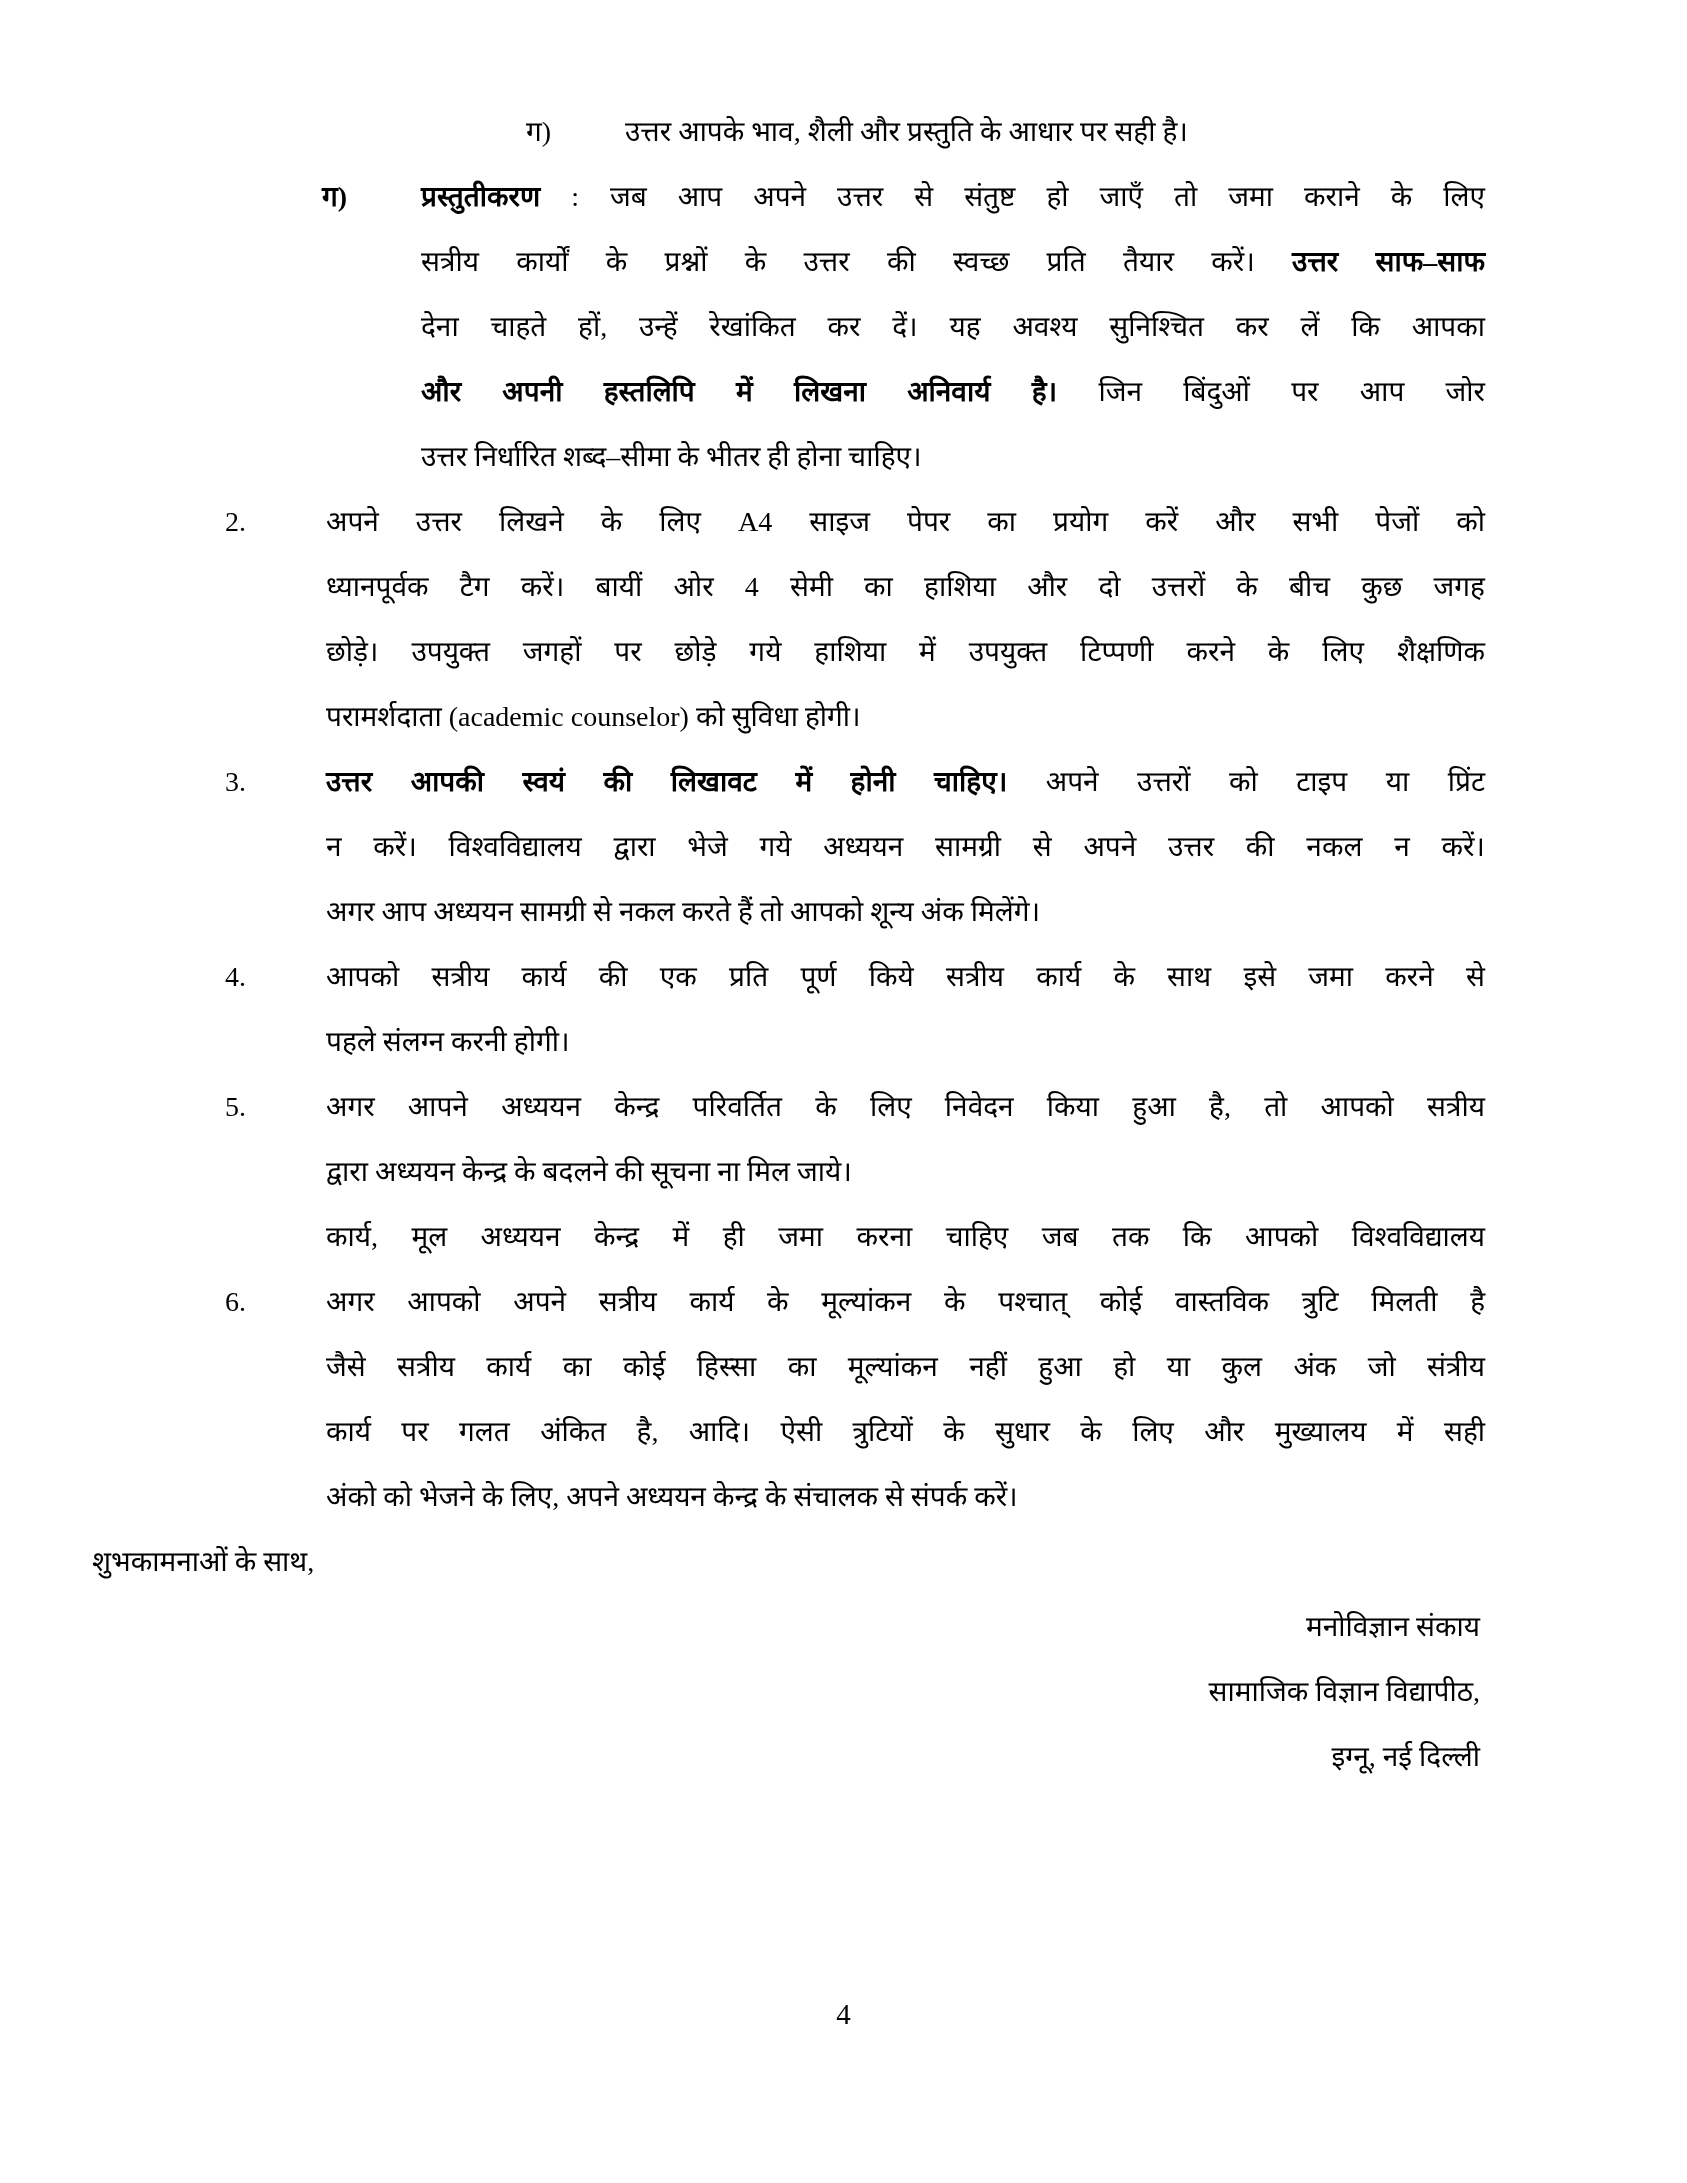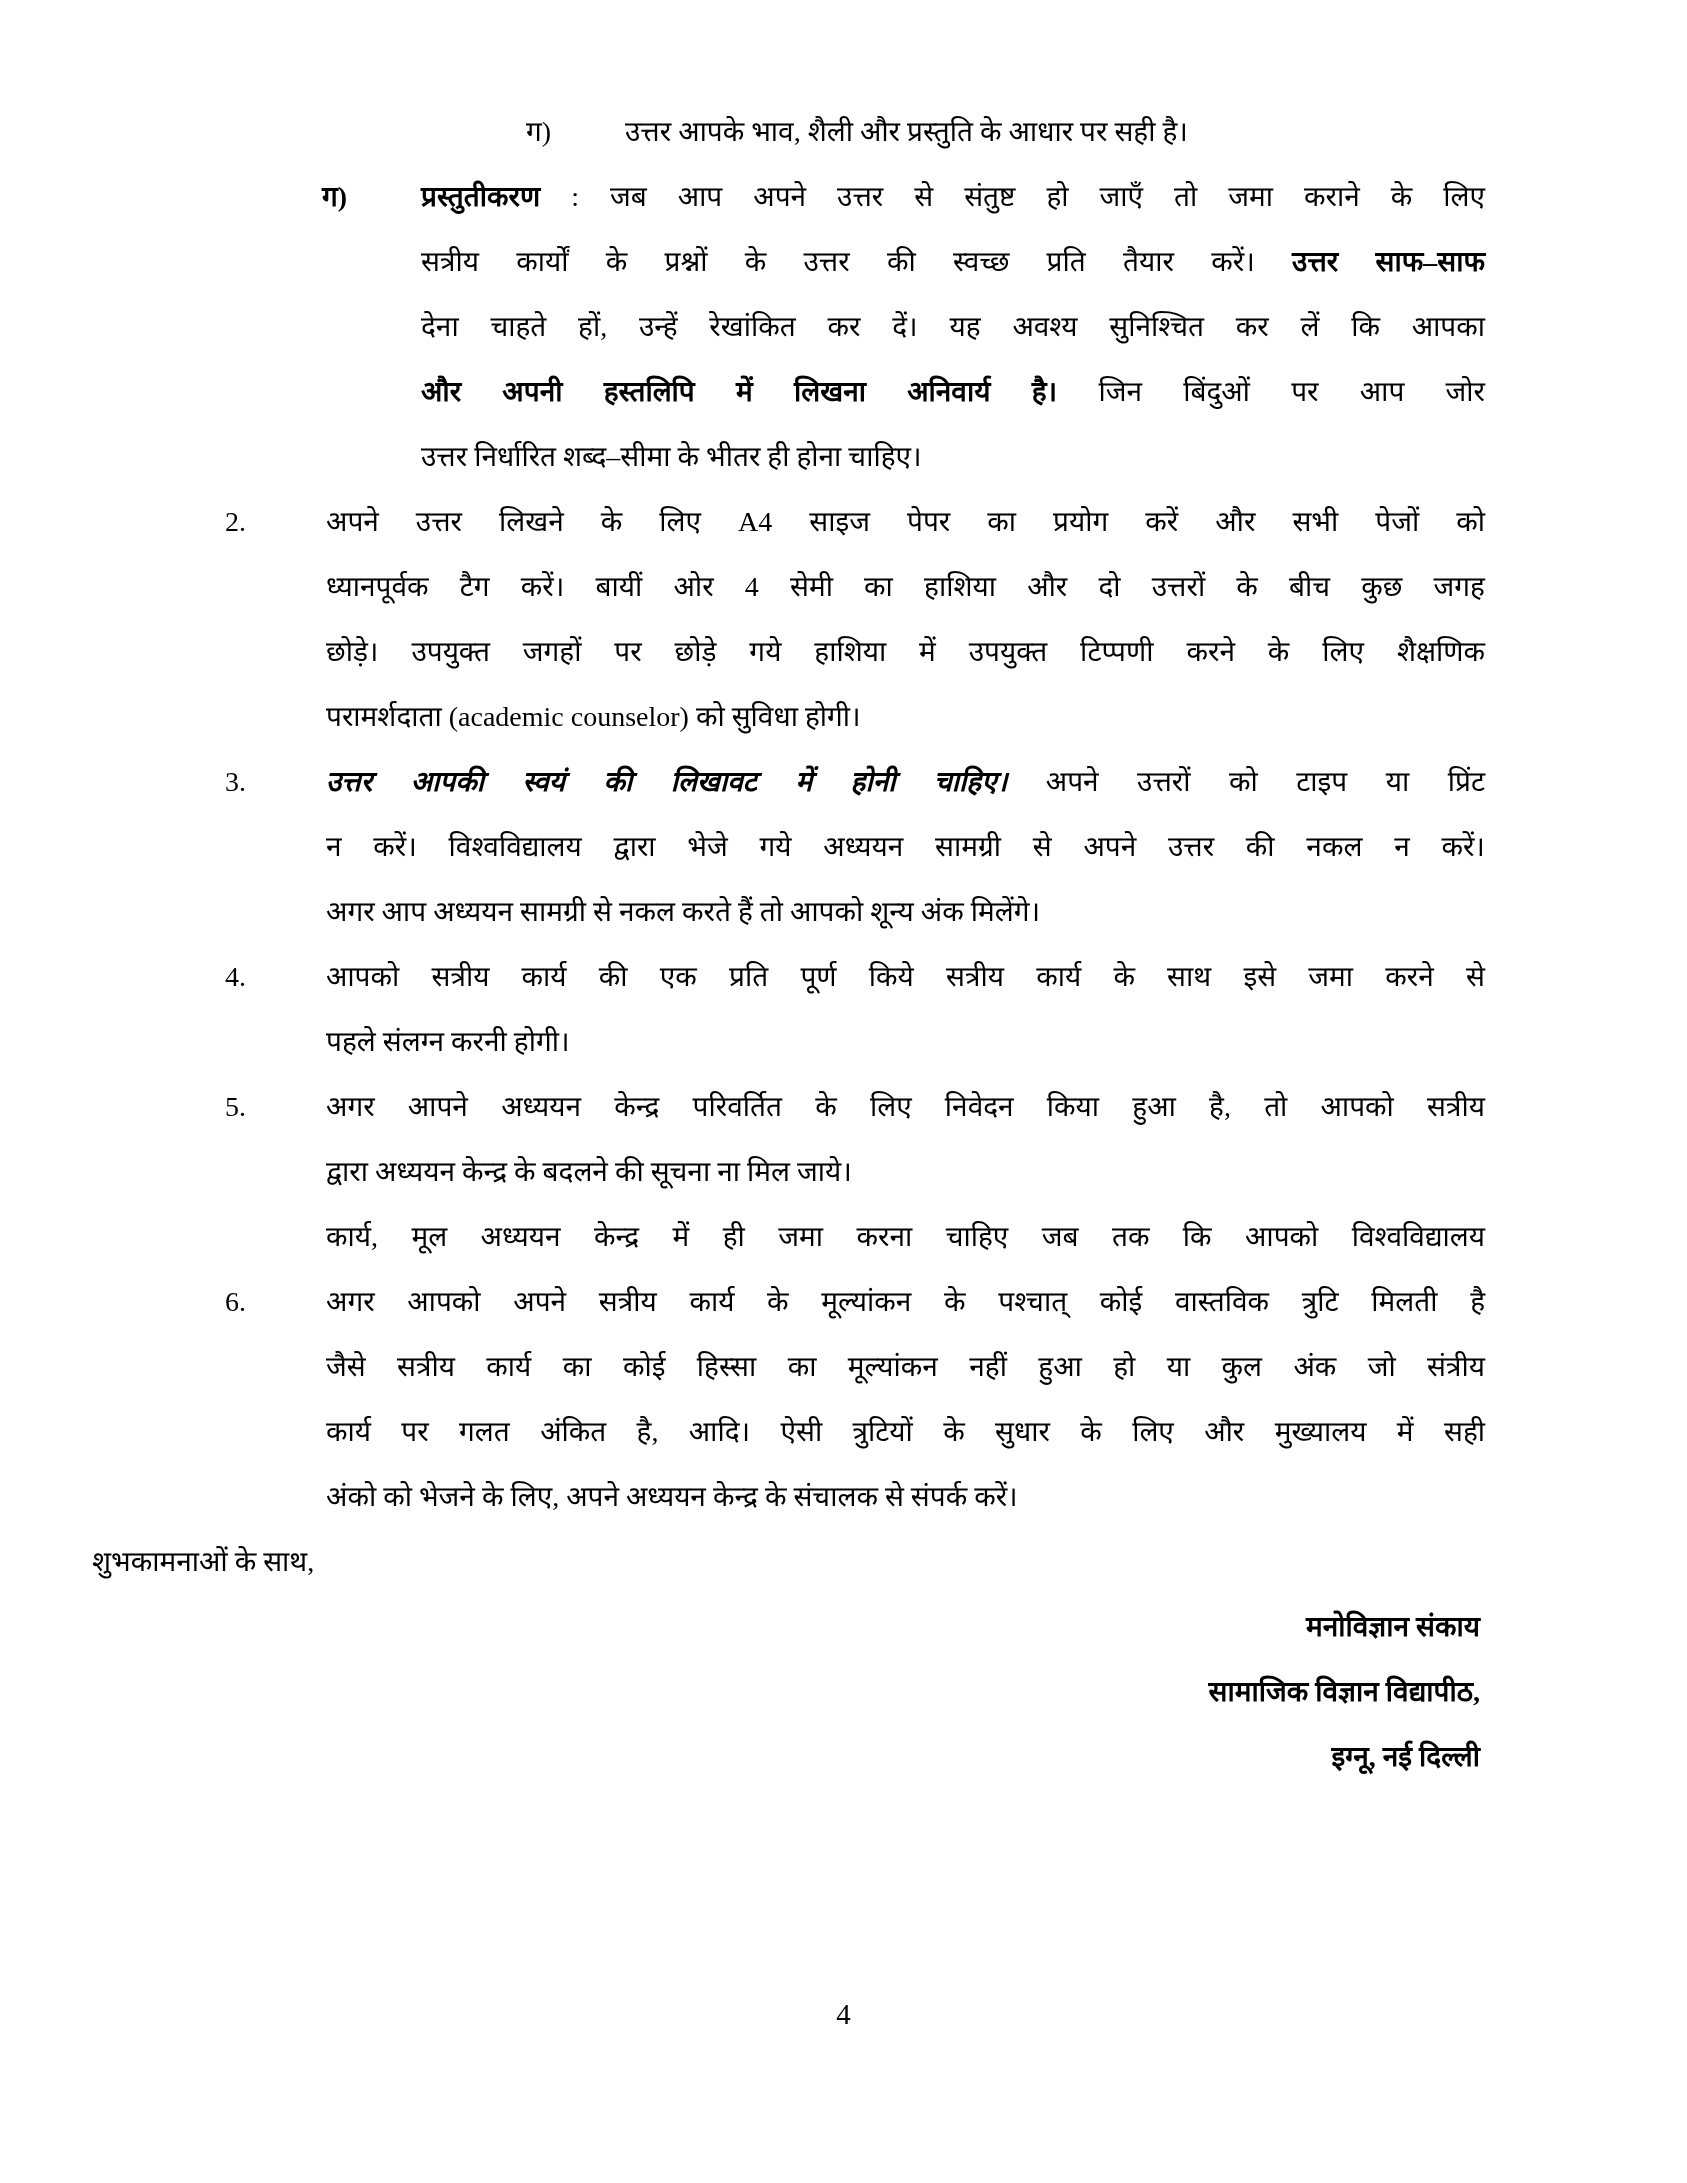--- a/index.html
+++ b/index.html
@@ -35,32 +35,32 @@
     text-align-last:left;
   }
   .blk{position:relative;}
   .marker{
     position:absolute;
     left:-101px;
     top:0;
     line-height:65px;
   }
   .bold{font-weight:bold;}
-  .bi{font-weight:bold;font-style:italic;}
+  .bi{font-weight:bold;}
   
   .blockA{margin-left:625px;margin-right:202px;}
   .blockA .marker{left:-99px;}
   .blockB{margin-left:421px;margin-right:202px;}
   .blockB .marker{left:-99px;}
   .numbered{margin-left:326px;margin-right:202px;}
   .closing{margin-left:92px;margin-right:202px;}
   .signature{
     text-align:right;
     margin-right:207px;
-    font-weight:bold;
+    font-weight:normal;
   }
   .pagenum{
     position:absolute;
     top:1988px;
     left:0;
     width:1687px;
     height:53px;
     line-height:53px;
     text-align:center;
     font-size:29px;

